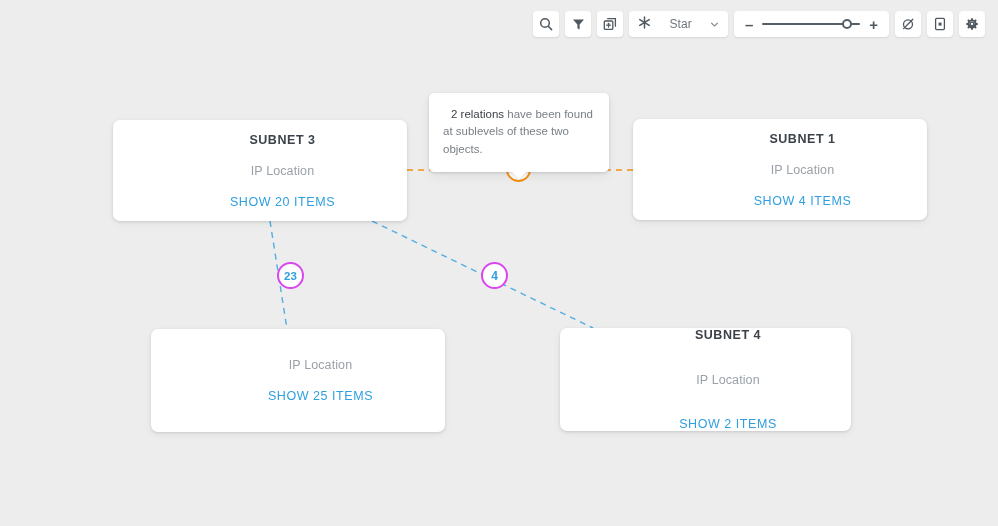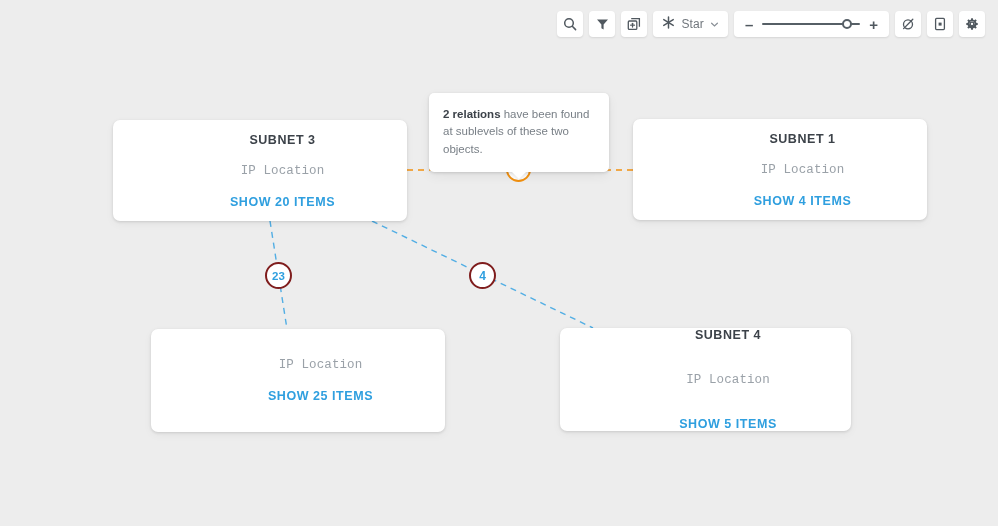--- a/index.html
+++ b/index.html
@@ -20,21 +20,21 @@
     width: 26px; height: 26px; background: #fff; border-radius: 4px;
     display: flex; align-items: center; justify-content: center;
     box-shadow: 0 1px 2px rgba(0,0,0,.10);
     cursor: pointer;
   }
   .tb-btn svg { display: block; }
   .tb-group {
     height: 26px; background: #fff; border-radius: 4px;
     display: flex; align-items: center;
     box-shadow: 0 1px 2px rgba(0,0,0,.10);
-    padding: 0 9px; gap: 6px; cursor: pointer;
+    padding: 0 9px; gap: 18px; cursor: pointer;
   }
   .tb-group .lbl {
     font-size: 12px; color: #70767c; letter-spacing: .1px;
   }
   .zoom-group {
     height: 26px; background: #fff; border-radius: 4px;
     display: flex; align-items: center;
     box-shadow: 0 1px 2px rgba(0,0,0,.10);
     padding: 0 11px; gap: 9px;
   }
@@ -65,59 +65,59 @@
     display: flex; flex-direction: column;
     align-items: center; justify-content: center;
     text-align: center;
     padding-left: 45px;
   }
   .card .c-title {
     font-size: 12.5px; font-weight: bold; color: #3c4249;
     letter-spacing: .55px; margin-bottom: 17px;
   }
   .card .c-sub {
-    font-size: 12.5px; color: #9aa1a8; letter-spacing: .1px; margin-bottom: 17px; font-family: Liberation Mono, monospace;
+    font-size: 12.5px; color: #9aa1a8; letter-spacing: .1px; margin-bottom: 17px;
   }
   .card .c-link {
-    font-size: 12.5px; font-weight: bold; color: #2f9fdf;
+    font-size: 12.5px; font-weight: normal; color: #2f9fdf;
     letter-spacing: .55px; cursor: pointer;
   }
 
   #card-subnet3 { left: 113px; top: 120px;  width: 294px; height: 101px; }
   #card-subnet1 { left: 633px; top: 119px;  width: 294px; height: 101px; }
   #card-assets  { left: 151px; top: 329px;  width: 294px; height: 103px; }
   #card-subnet4 { left: 560px; top: 328px;  width: 291px; height: 103px; justify-content: space-between; }
 
   
   .badge {
     position: absolute;
     border-radius: 50%;
     background: #fff;
     display: flex; align-items: center; justify-content: center;
     font-size: 12px; font-weight: bold;
     cursor: pointer;
   }
   .badge.orange { border: 2px solid #f29111; color: #f29111; }
-  .badge.blue   { border: 2px solid #7f1d1d; color: #2f9fdf; }
+  .badge.blue   { border: 2px solid #d946ef; color: #2f9fdf; margin-left: 12px; }
 
   #badge-2  { left: 506px; top: 157px; width: 25px; height: 25px; }
   #badge-23 { left: 265px; top: 262px; width: 27px; height: 27px; font-size: 11.5px; }
   #badge-4  { left: 469px; top: 262px; width: 27px; height: 27px; }
 
   
   .tooltip {
     position: absolute; left: 429px; top: 93px; width: 180px;
     background: #fff; border-radius: 5px;
     box-shadow: 0 1px 3px rgba(0,0,0,.14), 0 4px 12px rgba(0,0,0,.06);
     padding: 13px 14px 14px 14px;
   }
   .tooltip .tip-text {
     font-size: 11.5px; color: #787f86; line-height: 1.52;
   }
-  .tooltip .tip-text b { color: #3c4249; font-weight: bold; }
+  .tooltip .tip-text b { color: #3c4249; font-weight: normal; margin-left: 8px; }
   .tooltip .tip-arrow {
     position: absolute; left: 50%; bottom: -7px; margin-left: -8px;
     width: 0; height: 0;
     border-left: 8px solid transparent;
     border-right: 8px solid transparent;
     border-top: 8px solid #ffffff;
     filter: drop-shadow(0 2px 1px rgba(0,0,0,.05));
   }
 </style>
 </head>
@@ -147,21 +147,21 @@
   </div>
 
   <div class="card" id="card-assets">
     <div class="c-sub">IP Location</div>
     <div class="c-link">SHOW 25 ITEMS</div>
   </div>
 
   <div class="card" id="card-subnet4">
     <div class="c-title">SUBNET 4</div>
     <div class="c-sub">IP Location</div>
-    <div class="c-link">SHOW 5 ITEMS</div>
+    <div class="c-link">SHOW 2 ITEMS</div>
   </div>
 
   <div class="badge orange" id="badge-2">2</div>
   <div class="badge blue" id="badge-23">23</div>
   <div class="badge blue" id="badge-4">4</div>
 
   <div class="tooltip">
     <div class="tip-text">
       <b>2 relations</b><span> have been found at sublevels of these two objects.</span>
     </div>

